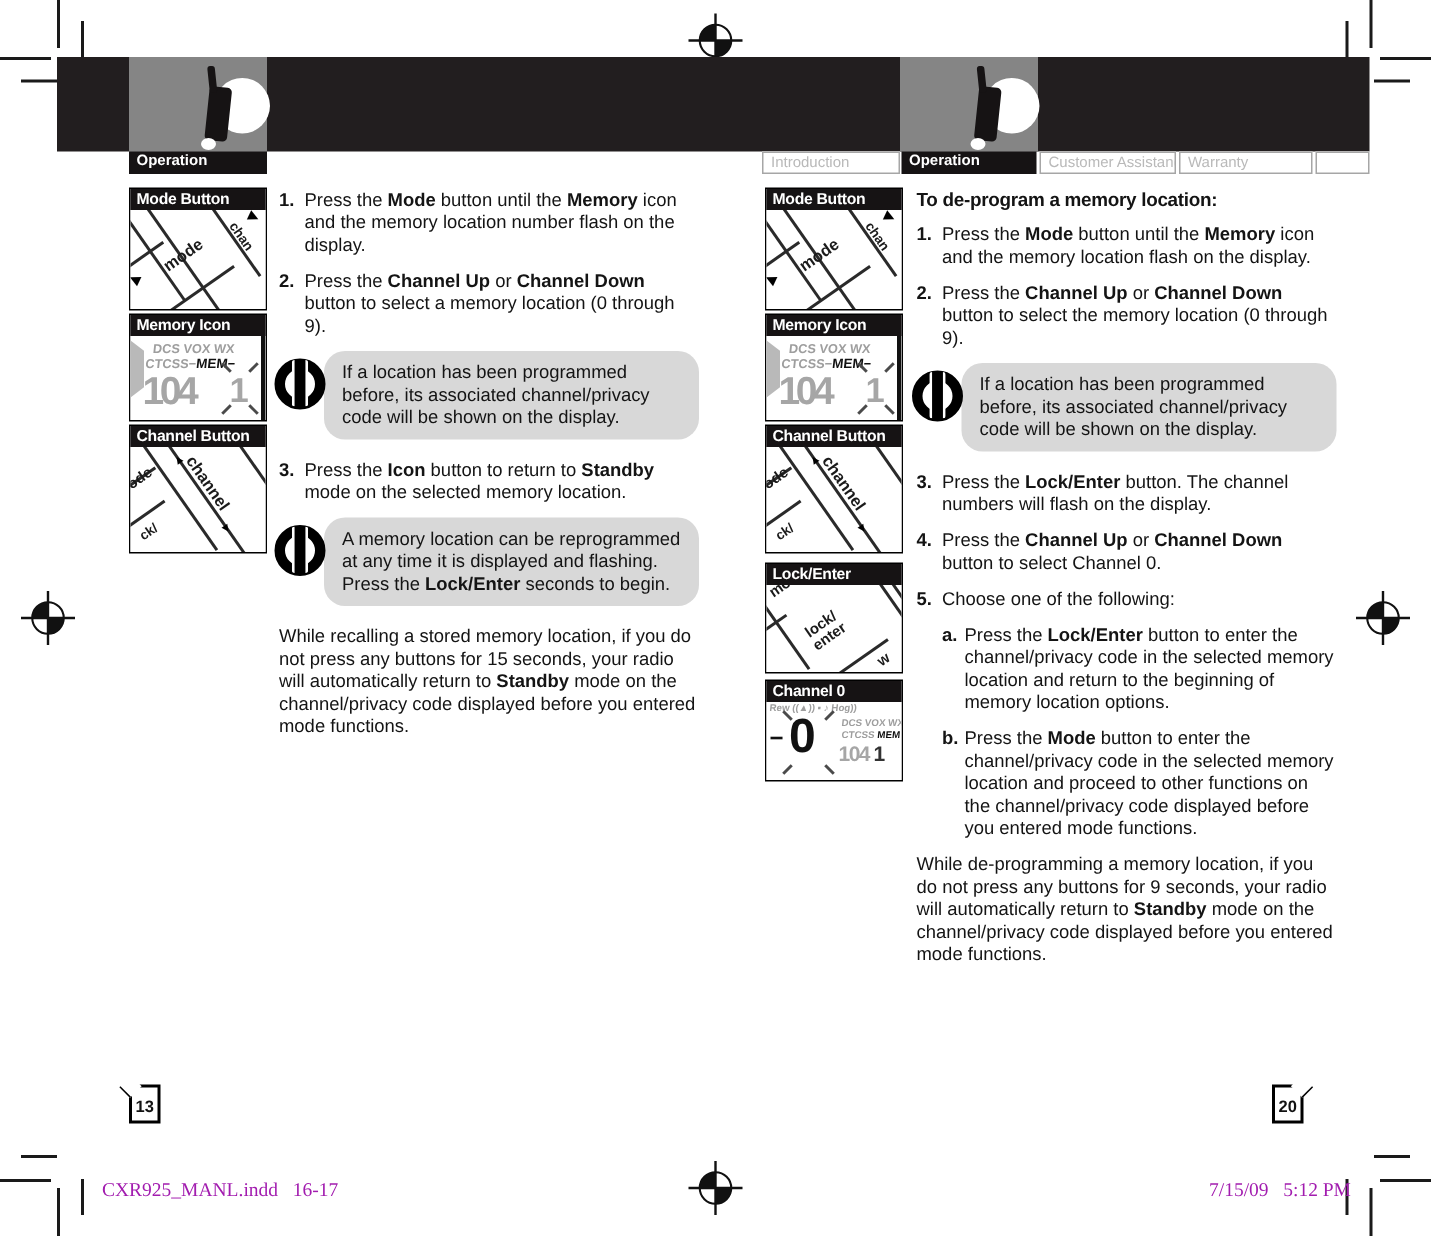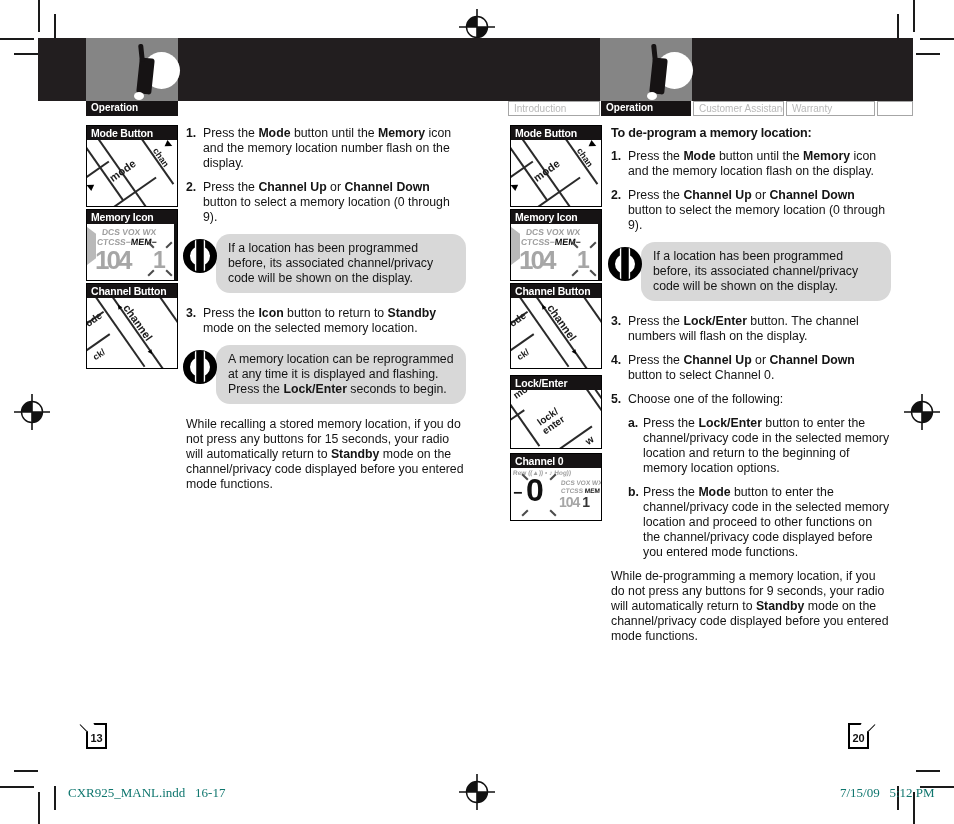--- a/index.html
+++ b/index.html
@@ -53,21 +53,21 @@
   .note-icon .bar{position:absolute;left:50%;top:-6px;height:31px;width:7px;transform:translateX(-50%);
                   background:#000;border-left:2px solid #fff;border-right:2px solid #fff;border-radius:2px;}
   .para{margin-top:2px;}
   
   .pgicon{position:absolute;width:21px;height:26px;border:2px solid #000;background:#fff;box-sizing:border-box;
           font-size:11px;font-weight:bold;text-align:center;line-height:26px;}
   .pgicon .fold{position:absolute;width:10px;height:10px;background:#fff;border-bottom:1.5px solid #000;}
   .pgicon .fold.tl{top:-6px;left:-6px;transform:rotate(45deg);}
   .pgicon .fold.tr{top:-6px;right:-6px;transform:rotate(-45deg);}
   
-  .slug{position:absolute;font-family:"Liberation Serif",serif;font-size:13px;color:#0f766e;white-space:pre;}
+  .slug{position:absolute;font-family:"Liberation Serif",serif;font-size:13px;color:#a21caf;white-space:pre;}
 </style>
 </head>
 <body>
 
 <div class="canvas">
 
   <div class="crop v" style="left:38px;top:0;height:32px"></div>
   <div class="crop v" style="left:54px;top:14px;height:24px"></div>
   <div class="crop h" style="left:0;top:38px;width:34px"></div>
   <div class="crop h" style="left:14px;top:53px;width:24px"></div>
@@ -341,15 +341,15 @@
   <div class="pgicon" style="left:86px;top:723px">
     <div class="fold tl"></div>
     <span>13</span>
   </div>
   <div class="pgicon" style="left:848px;top:723px">
     <div class="fold tr"></div>
     <span>20</span>
   </div>
 
   <div class="slug" style="left:68px;top:785px">CXR925_MANL.indd   16-17</div>
-  <div class="slug" style="left:840px;top:785px">7/15/09   5:12 PM</div>
+  <div class="slug" style="left:806px;top:785px">7/15/09   5:12 PM</div>
 
 </div>
 
 </body></html>

